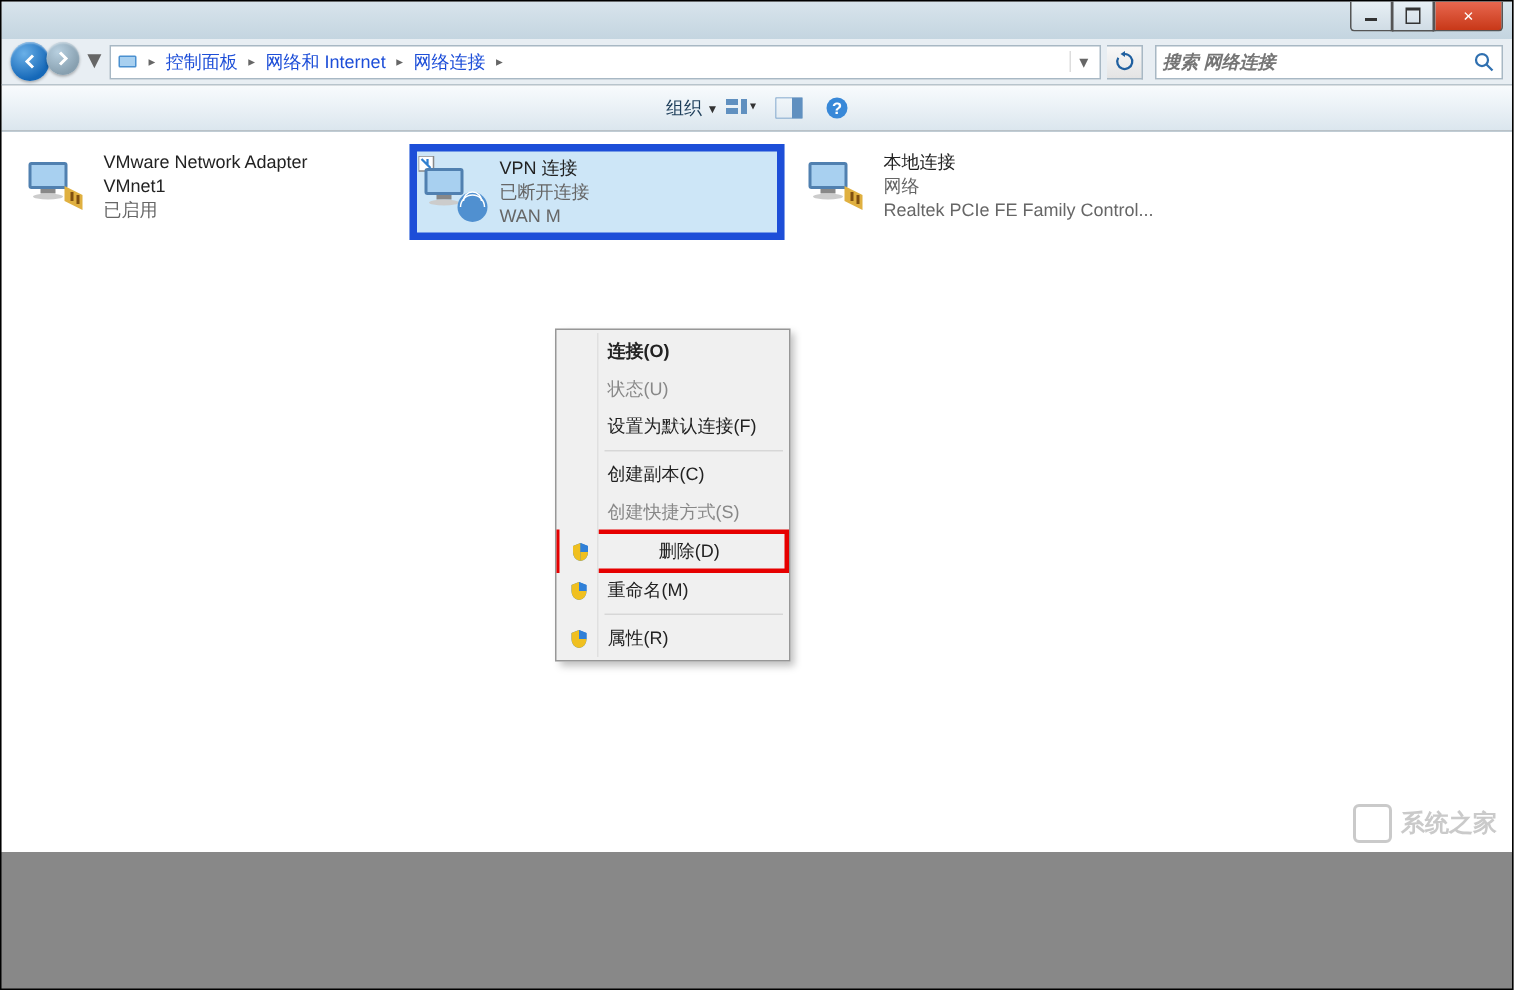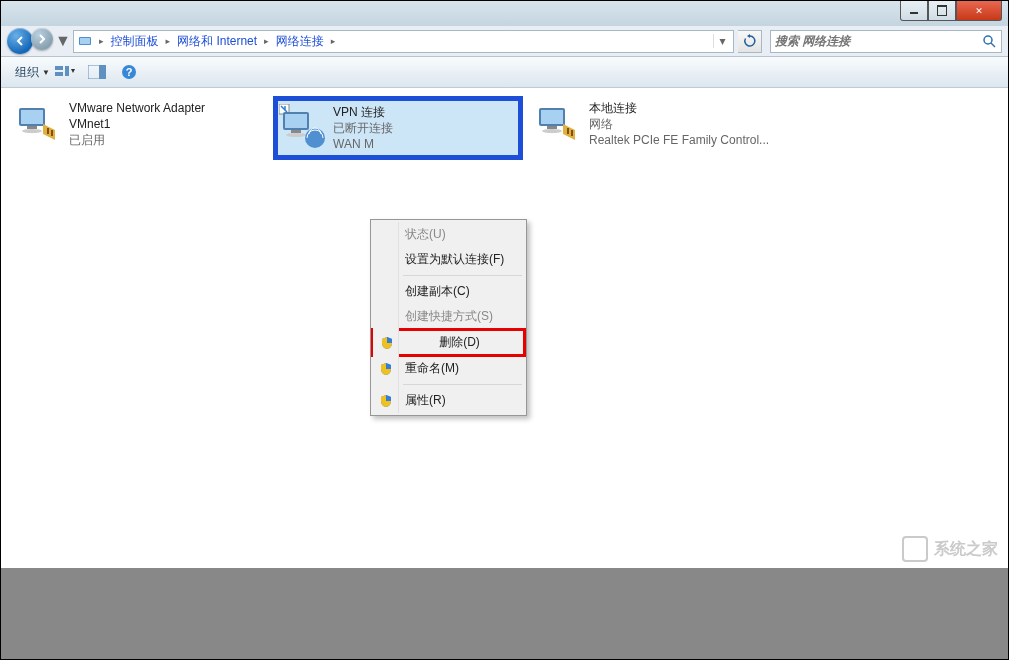--- a/index.html
+++ b/index.html
@@ -30,21 +30,21 @@
     .addr-seg { padding: 0 2px; cursor: pointer; color: #1d4ed8; }
     .addr-end { flex: 1; }
     .addr-drop { width: 18px; text-align: center; color: #666; cursor: pointer; border-left: 1px solid #ddd; }
     .addr-refresh { width: 24px; height: 23px; border: 1px solid #a8b8c4; border-left: none; background: linear-gradient(to bottom, #f8f8f8, #e4e4e4); display: flex; align-items: center; justify-content: center; cursor: pointer; }
     
     .search-box { width: 232px; height: 23px; background: #fff; border: 1px solid #a8b8c4; display: flex; align-items: center; padding: 0 4px; margin-left: 4px; }
     .search-box input { flex: 1; border: none; outline: none; font-size: 12px; color: #888; font-style: italic; font-weight: bold; }
     .search-icon { width: 16px; height: 16px; display: flex; align-items: center; justify-content: center; cursor: pointer; }
     
     
-    .toolbar { height: 31px; background: linear-gradient(to bottom, #f8fbfd 0%, #eaf1f6 50%, #dbe6ee 100%); display: flex; align-items: center; padding: 0 10px; border-bottom: 1px solid #c0ccd4; justify-content: flex-start; }
+    .toolbar { height: 31px; background: linear-gradient(to bottom, #f8fbfd 0%, #eaf1f6 50%, #dbe6ee 100%); display: flex; align-items: center; padding: 0 10px; border-bottom: 1px solid #c0ccd4; justify-content: center; }
     .toolbar-left { display: flex; align-items: center; gap: 4px; }
     .tb-btn { font-size: 12px; color: #1e3e5a; padding: 2px 4px; cursor: pointer; display: flex; align-items: center; gap: 3px; }
     .tb-drop { font-size: 8px; color: #333; }
     .toolbar-right { display: flex; gap: 10px; align-items: center; }
     .tb-icon { width: 22px; height: 20px; display: flex; align-items: center; justify-content: center; cursor: pointer; }
     
     
     .content { height: 480px; background: #fff; padding: 8px 12px; display: flex; gap: 10px; align-items: flex-start; position: relative; }
     .conn-item { display: flex; gap: 6px; width: 250px; padding: 4px 2px; cursor: pointer; }
     .conn-item.selected { background: #cde6f7; border: 5px solid #1d4ed8; padding: 3px 1px; }
@@ -214,20 +214,21 @@
     </div>
     <div class="conn-text">
       <div>本地连接</div>
       <div class="sub">网络</div>
       <div class="sub">Realtek PCIe FE Family Control...</div>
     </div>
   </div>
 
   <div class="ctx-menu">
     <div class="gutter"></div>
+    <div class="ctx-item bold">连接(O)</div>
     <div class="ctx-item disabled">状态(U)</div>
     <div class="ctx-item">设置为默认连接(F)</div>
     <div class="ctx-sep"></div>
     <div class="ctx-item">创建副本(C)</div>
     <div class="ctx-item disabled">创建快捷方式(S)</div>
     <div class="ctx-highlight">
       <div class="ctx-item">
         <span class="ctx-shield">
           <svg width="14" height="14" viewBox="0 0 14 14">
               <path d="M7 1 L12 3 L12 7 Q12 12 7 13 Q2 12 2 7 L2 3 Z" fill="#3080d8"></path>

